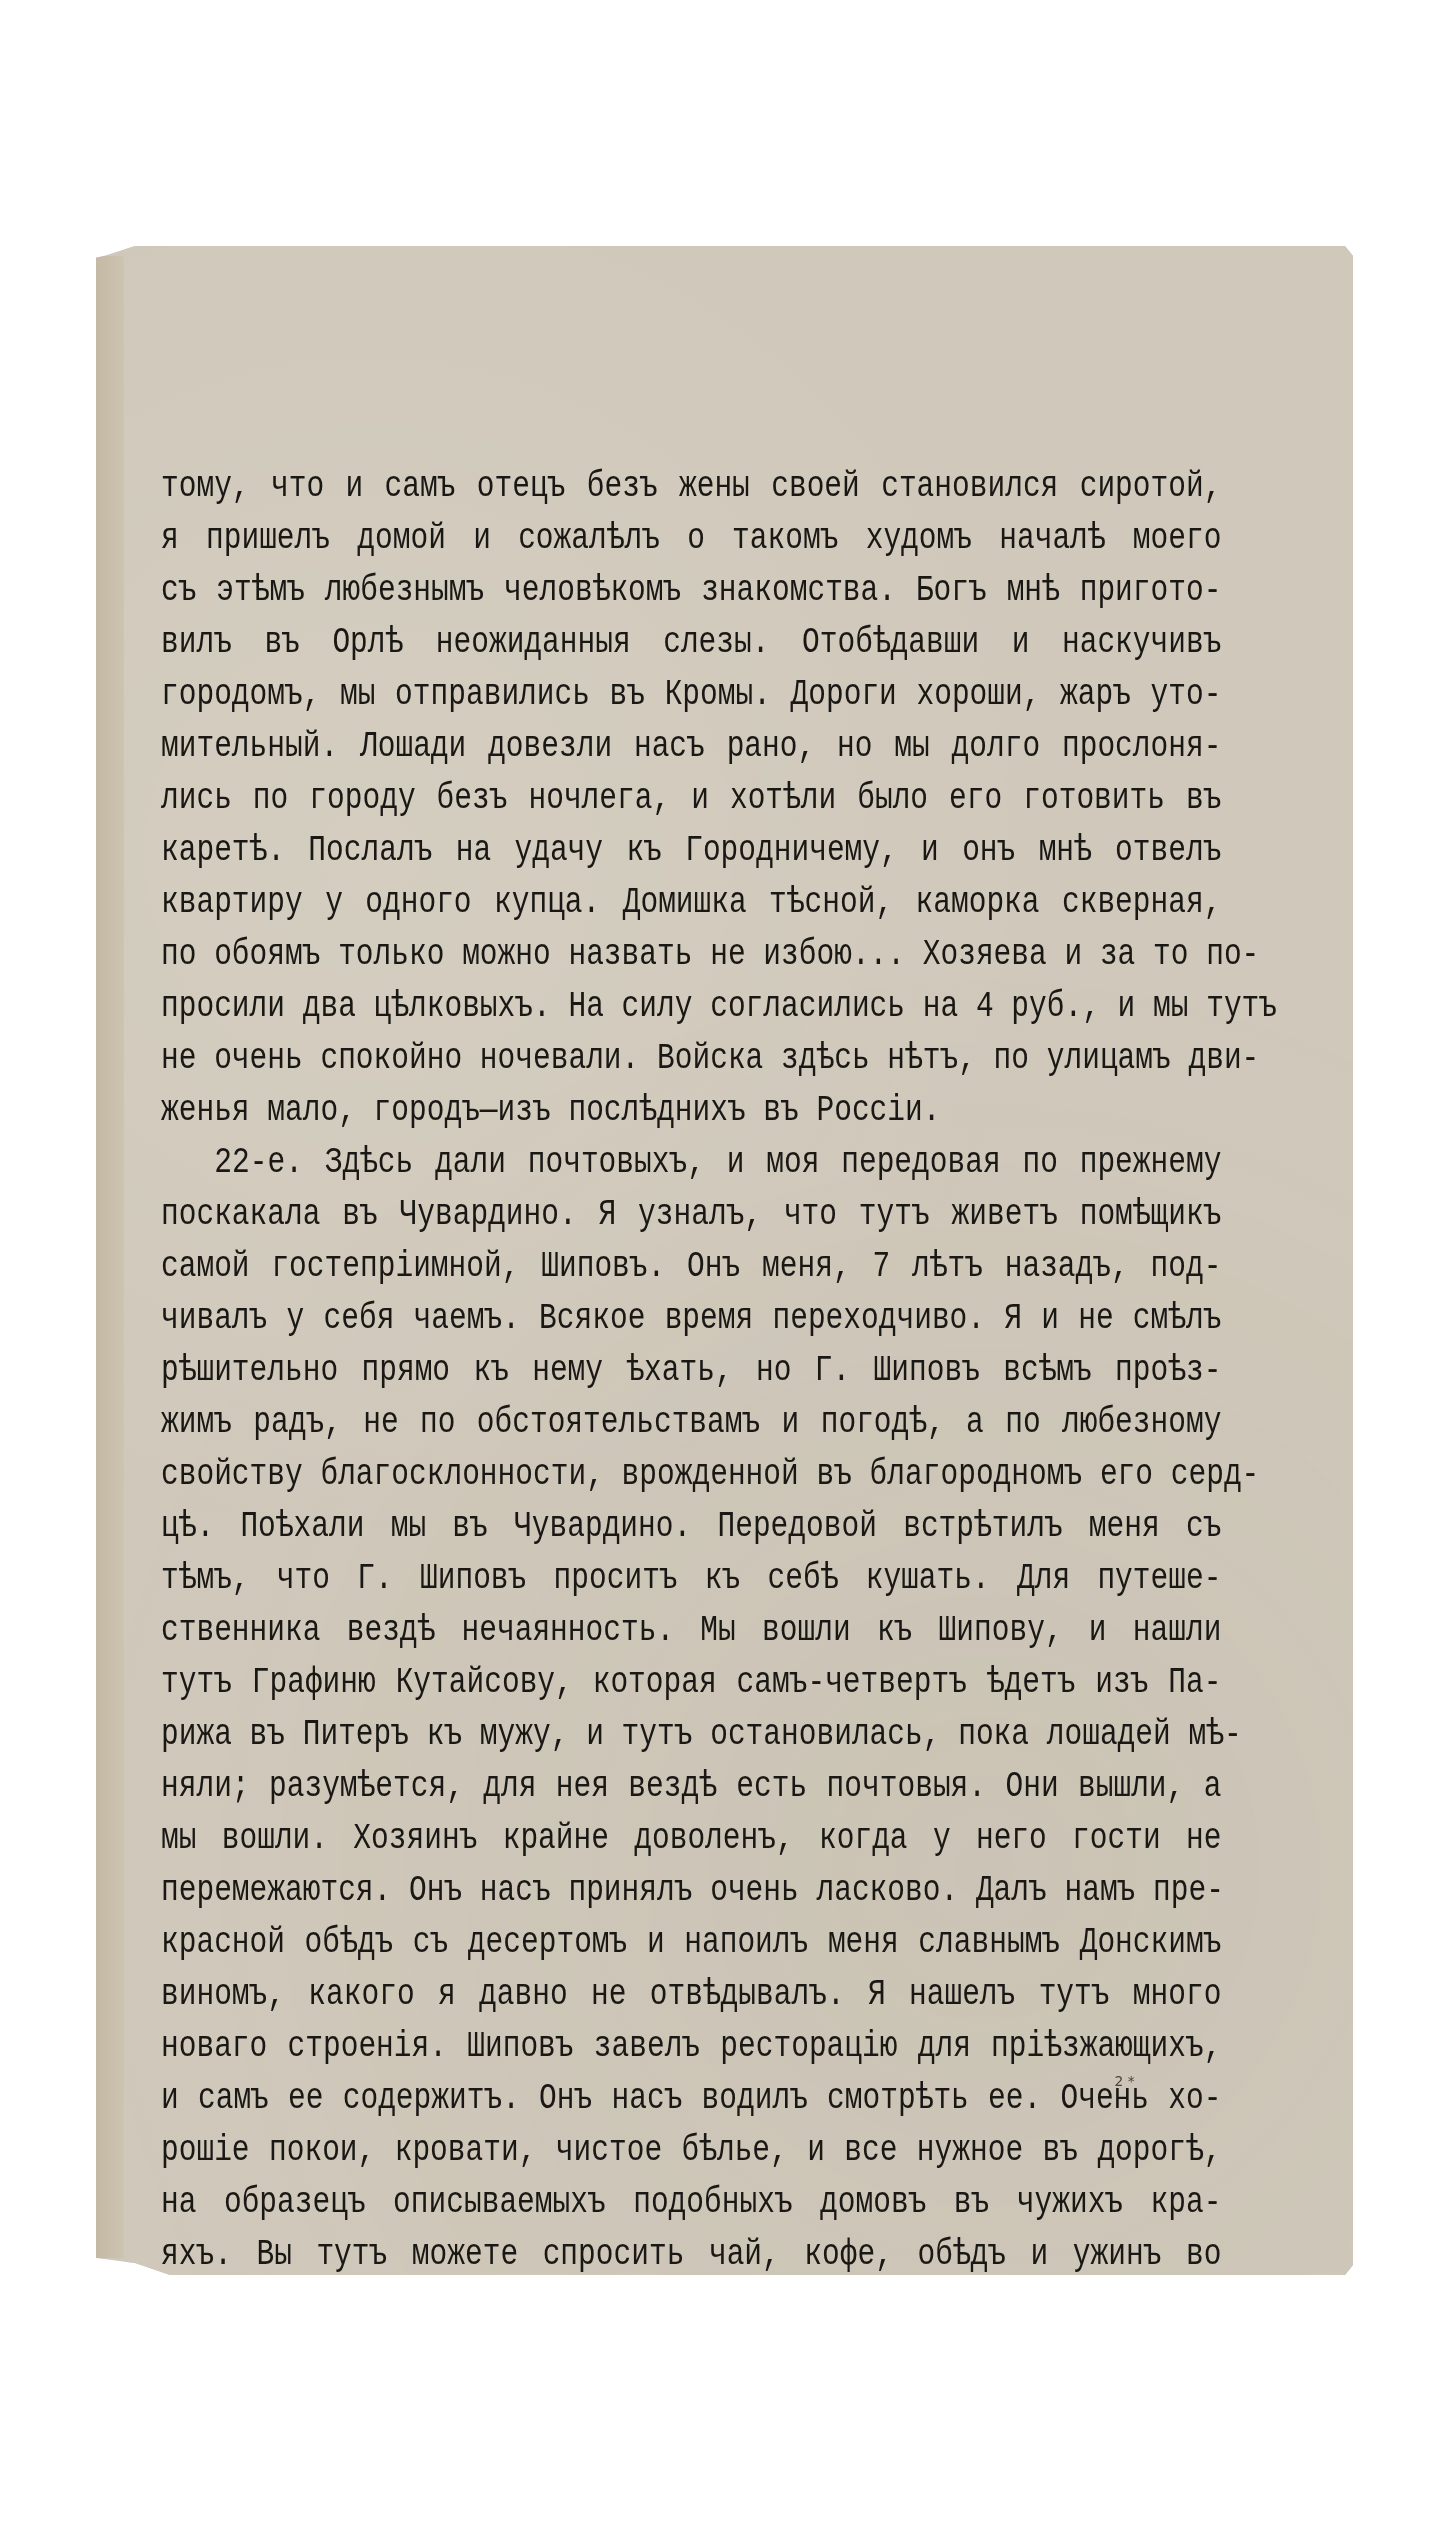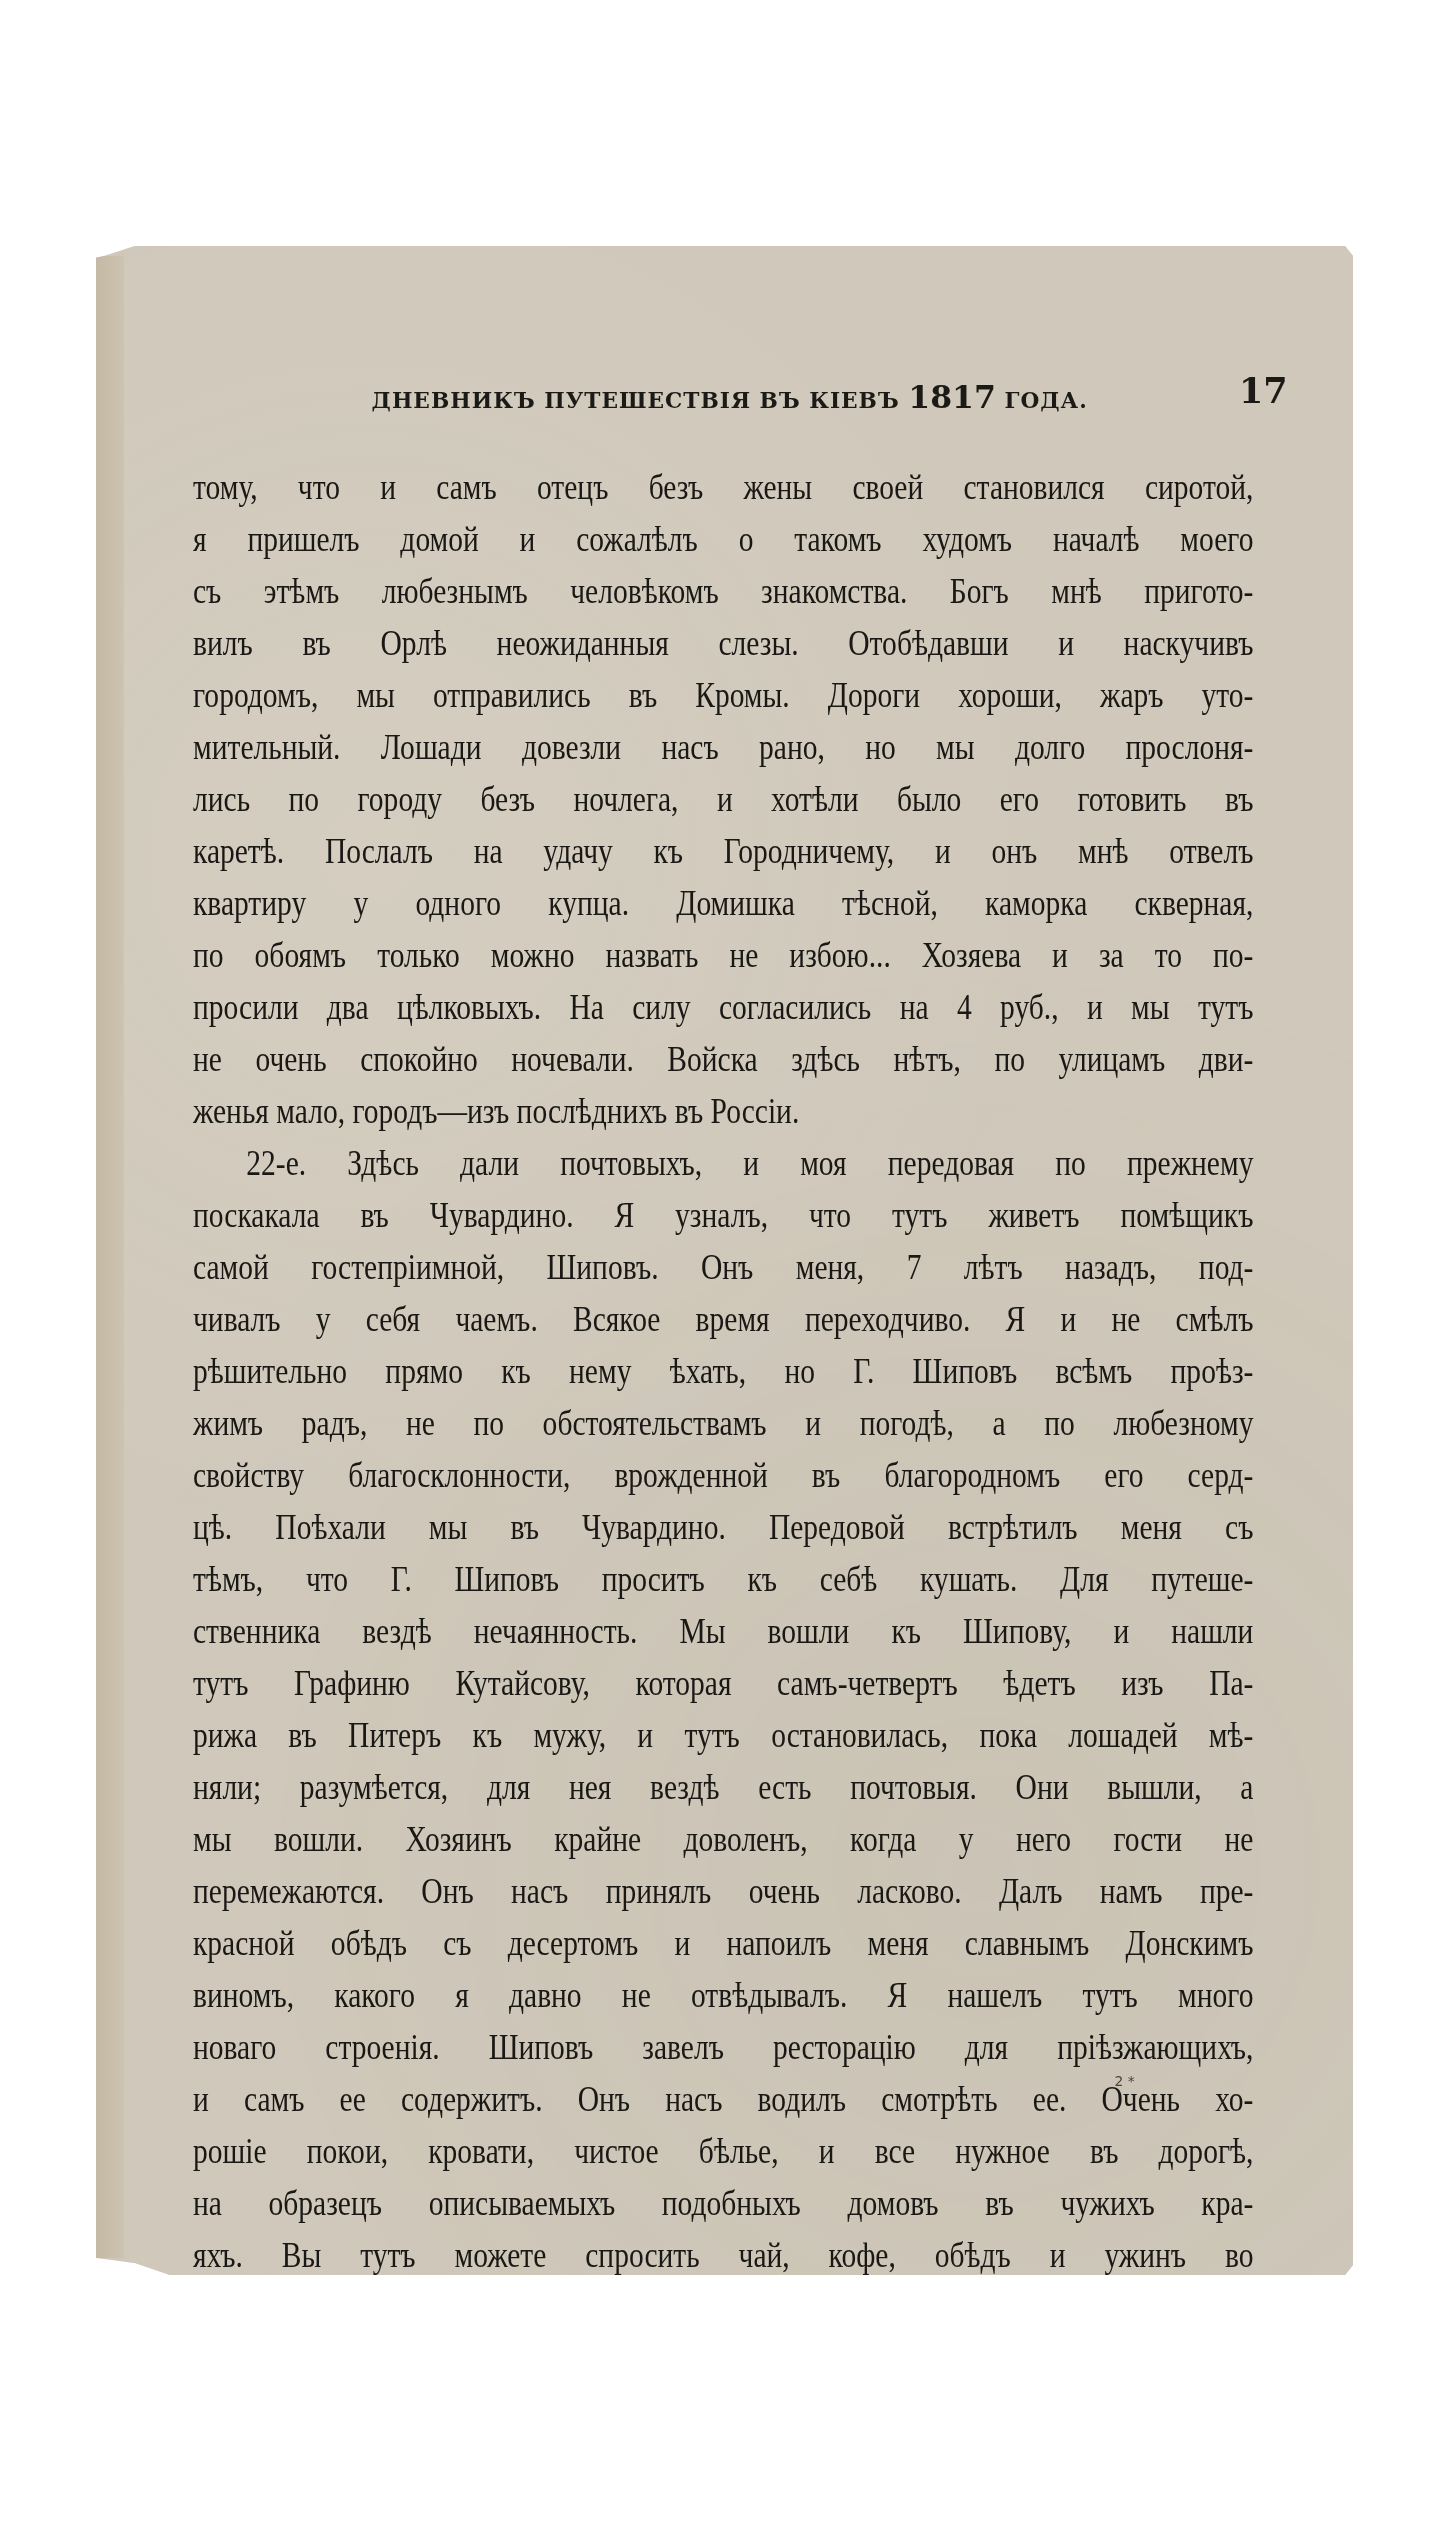--- a/index.html
+++ b/index.html
@@ -27,46 +27,40 @@
   .running-title {
     position:absolute; left:0; top:5.9px; font-size:21.7px; letter-spacing:1px;
     font-variant:small-caps; text-transform:uppercase;
   }
   .running-title .year { font-size:31.5px; letter-spacing:0; }
   .page-number {
     position:absolute; right:0; top:-2px; font-size:35px;
   }
   .body-text {
     position:absolute; left:37px; top:215px; width:1060px;
-    font-family:Liberation Serif, serif; color:#1a1815;
-    font-size:36px; line-height:52px;margin-left:32px;
+    font-family:Liberation Mono, monospace; color:#1a1815;
+    font-size:36px; line-height:52px;
   }
   .line {
     display:block; white-space:nowrap; text-align:justify; text-align-last:justify;
     transform:scaleX(0.82); transform-origin:left center; width:122%;
   }
   .line.last { text-align-last:left; }
   .line.indent { padding-left:65px; box-sizing:border-box; }
   .mark {
     position:absolute; color:#4a4438; font-family:"DejaVu Sans", sans-serif; font-size:13.8px;
   }
 </style>
 </head>
 <body>
 
 <div class="page">
   <div class="spine"></div>
   <div class="sheet">
 
-    <div class="running-head">
-      <div class="running-title">
-        <span>ДНЕВНИКЪ ПУТЕШЕСТВІЯ ВЪ КІЕВЪ </span><span class="year">1817</span><span> ГОДА.</span>
-      </div>
-      <div class="page-number">17</div>
-    </div>
 
     <div class="body-text">
       <div>
         <span class="line">тому,  что и самъ  отецъ  безъ жены  своей становился сиротой,</span>
         <span class="line">я  пришелъ  домой и сожалѣлъ о такомъ худомъ началѣ моего</span>
         <span class="line">съ этѣмъ любезнымъ человѣкомъ знакомства. Богъ мнѣ пригото-</span>
         <span class="line">вилъ въ Орлѣ неожиданныя слезы. Отобѣдавши и наскучивъ</span>
         <span class="line">городомъ, мы отправились въ Кромы. Дороги хороши, жаръ уто-</span>
         <span class="line">мительный. Лошади довезли насъ рано, но мы долго прослоня-</span>
         <span class="line">лись по городу безъ ночлега, и хотѣли было его готовить въ</span>

